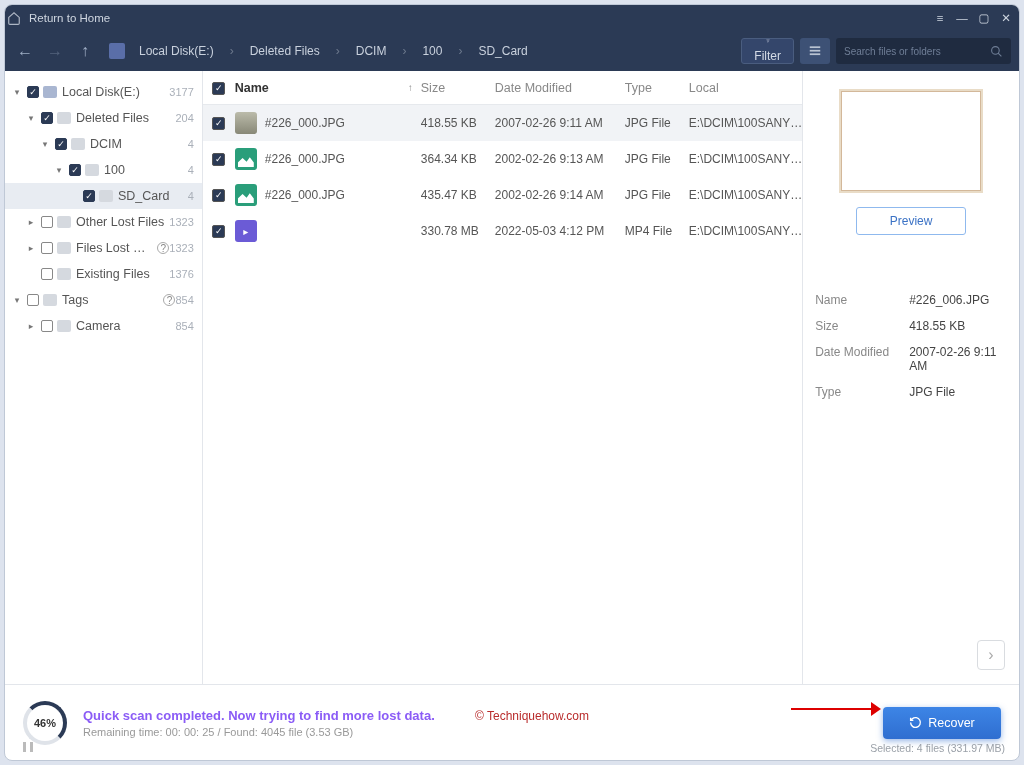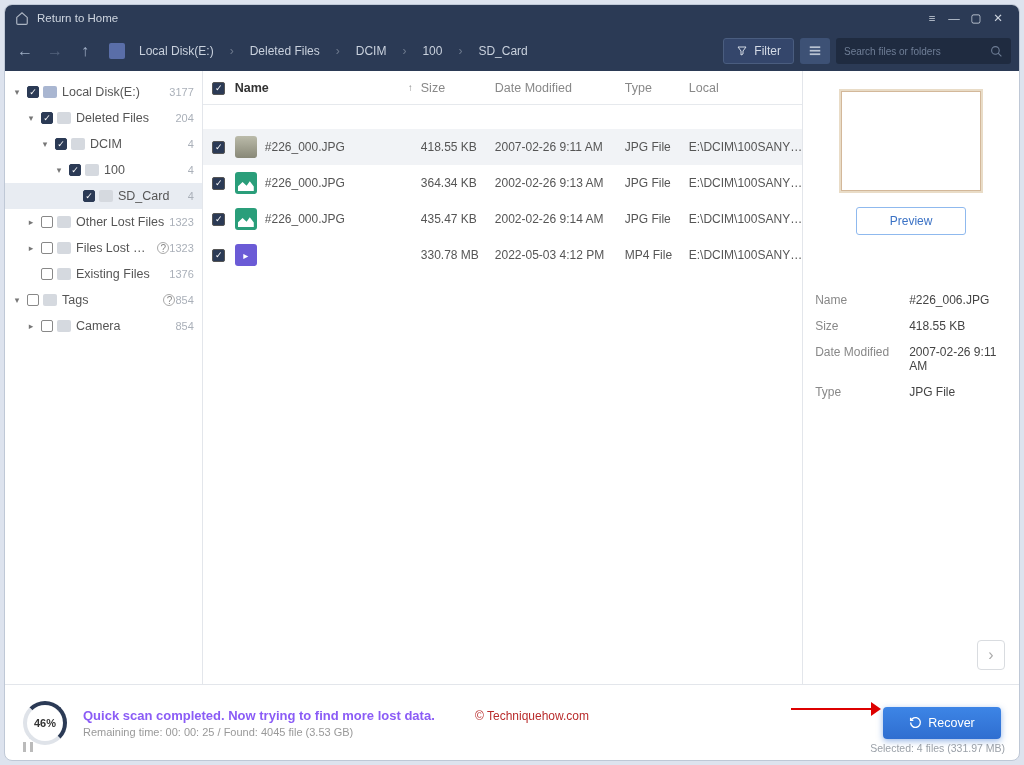--- a/index.html
+++ b/index.html
@@ -1,29 +1,29 @@
 <!DOCTYPE html>
 <html><head>
 <meta charset="utf-8">
 <style>
 * { margin:0; padding:0; box-sizing:border-box; font-family:"Segoe UI",Arial,sans-serif; }
 body { background:#dde3ee; width:1024px; height:765px; overflow:hidden; }
 .window { position:absolute; left:4px; top:4px; right:4px; bottom:4px; border-radius:8px; overflow:hidden; background:#fff; display:flex; flex-direction:column; border:1px solid #bfc8d6; }
-.titlebar { height:26px; background:#2b3a55; display:flex; align-items:center; color:#cfd6e0; font-size:11.5px; padding:0 10px; }
+.titlebar { height:26px; background:#2b3a55; display:flex; align-items:center; color:#cfd6e0; font-size:11.5px; padding:0 2px; }
 .titlebar .home-ico { width:14px; height:14px; margin-right:8px; opacity:.8; }
 .titlebar .sp { flex:1; }
 .tb-btn { width:22px; height:22px; display:flex; align-items:center; justify-content:center; color:#cfd6e0; cursor:pointer; }
 .toolbar { height:40px; background:#2b3a55; display:flex; align-items:center; padding:0 8px; gap:6px; }
 .nav-btn { width:24px; height:24px; color:#9faec5; display:flex; align-items:center; justify-content:center; cursor:pointer; }
 .bc { display:flex; align-items:center; gap:4px; color:#c9d1dd; font-size:12px; margin-left:6px; }
 .bc .drive-ico{width:16px;height:16px;background:#5a6ea8;border-radius:2px;margin-right:4px}
 .bc span { padding:4px 6px; cursor:pointer; }
 .bc .sep { opacity:.4; }
 .toolbar .sp { flex:1; }
-.filter-btn { height:26px; border:1px solid #4a5d7f; background:#34466b; color:#d4dbe6; font-size:12px; padding:0 12px; display:flex; align-items:center; gap:6px; border-radius:3px; cursor:pointer; }
+.filter-btn { height:26px; border:1px solid #4a5d7f; background:#34466b; color:#d4dbe6; font-size:12px; padding:0 12px; display:flex; align-items:center; gap:6px; border-radius:3px; cursor:pointer;flex-direction:column; }
 .view-btn { width:30px; height:26px; background:#3d5175; border-radius:3px; display:flex; align-items:center; justify-content:center; cursor:pointer; color:#b9c3d2; }
 .search { width:175px; height:26px; background:#1f2b40; border-radius:3px; display:flex; align-items:center; padding:0 8px; }
 .search input { flex:1; background:none; border:none; outline:none; color:#cfd6e0; font-size:10px; }
 .search input::placeholder { color:#6f7e96; }
 .search .s-ico { color:#6f7e96; }
 
 .body { flex:1; display:flex; min-height:0; }
 .sidebar { width:200px; border-right:1px solid #e3e6eb; overflow:auto; padding-top:8px; }
 .tree-row { display:flex; align-items:center; height:26px; font-size:12.5px; color:#555; cursor:pointer; padding-right:8px; }
 .tree-row .arr { width:12px; text-align:center; font-size:9px; color:#777; }
@@ -42,21 +42,21 @@
 .cols .c-chk { width:32px; text-align:center; }
 .cols .c-name { width:186px; display:flex; align-items:center; gap:6px; font-weight:600; color:#333; }
 .cols .c-sort { margin-left:auto; color:#888; font-size:10px; margin-right:8px; }
 .cols .c-size { width:74px; }
 .cols .c-date { width:130px; }
 .cols .c-type { width:64px; }
 .cols .c-path { flex:1; }
 .cols .hd-chk { width:13px; height:13px; border:1px solid #555; background:#2b3a55; border-radius:2px; display:inline-flex; align-items:center; justify-content:center; }
 .cols .hd-chk::after { content:"✓"; color:#fff; font-size:9px; }
 
-.rows { flex:1; overflow:auto;margin-top:24px; }
+.rows { flex:1; overflow:auto; }
 .row { height:36px; display:flex; align-items:center; font-size:12px; color:#555; }
 .row.sel { background:#f1f3f6; }
 .row .r-chk { width:32px; display:flex; justify-content:center; }
 .row .r-chk .chk { width:13px; height:13px; border:1px solid #555; background:#2b3a55; border-radius:2px; display:inline-flex; align-items:center; justify-content:center; }
 .row .r-chk .chk::after { content:"✓"; color:#fff; font-size:9px; }
 .row .r-ico { width:22px; height:22px; border-radius:3px; margin-right:8px; }
 .row .r-name { width:156px; white-space:nowrap; overflow:hidden; text-overflow:ellipsis; }
 .row .r-size { width:74px; }
 .row .r-date { width:130px; }
 .row .r-type { width:64px; }

